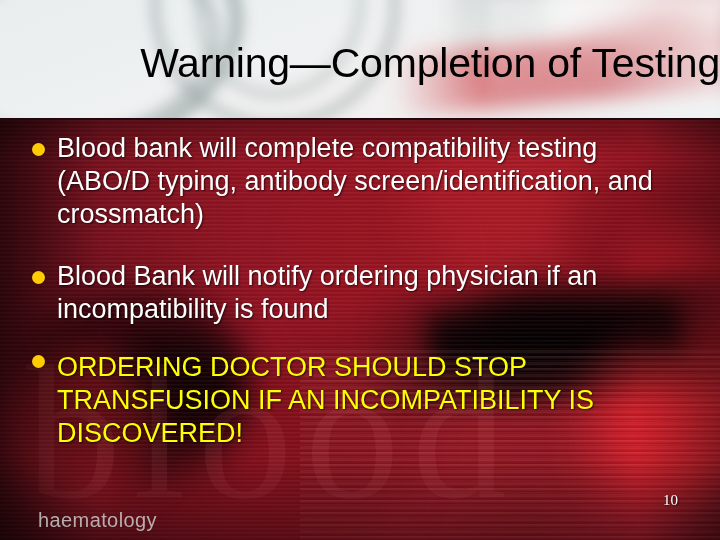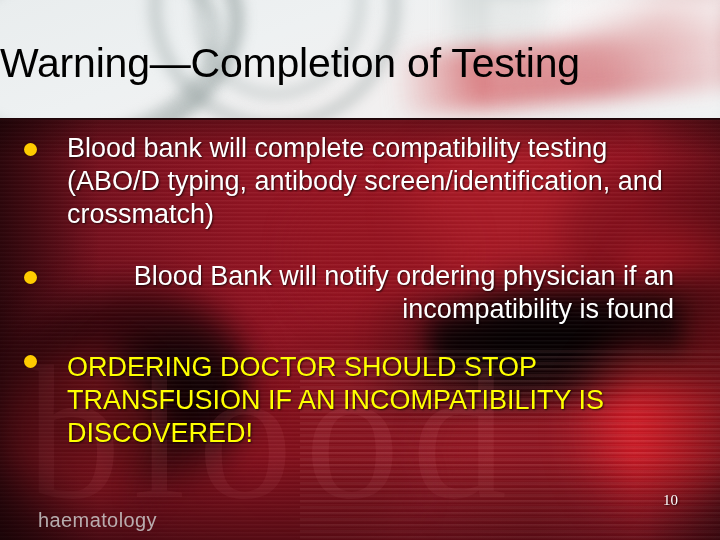--- a/index.html
+++ b/index.html
@@ -94,21 +94,21 @@
     position: absolute;
     right: 0; top: 0;
     width: 230px; height: 120px;
     background: linear-gradient(200deg, rgba(255,255,255,.55), rgba(255,255,255,0));
     filter: blur(6px);
   }
   .title {
     position: absolute;
     left: 0; top: 37px;
     width: 720px;
-    text-align: left;
+    text-align: right;
     font-size: 41px;
     line-height: 52px;
     color: #000;
     letter-spacing: -.2px;
     white-space: nowrap;
   }
   
   .hdr-rule {
     position: absolute;
     left: 0; top: 118px;
@@ -215,46 +215,45 @@
   }
 
   
   .content {
     position: absolute;
     left: 0; top: 0;
     width: 720px; height: 420px;
   }
   .bullet {
     position: absolute;
-    left: 24px;
+    left: 32px;
     width: 650px;
     display: flex;
     align-items: flex-start;
-    gap: 18px;
   }
   .dot {
     flex: 0 0 auto;
     width: 13px; height: 13px;
     border-radius: 50%;
     background: #ffcc00;
     margin-top: 11px;
     margin-right: 12px;
     box-shadow: 0 0 2px rgba(0,0,0,.5);
   }
   .btext {
     flex: 1 1 auto;
     font-size: 27px;
     line-height: 33px;
     color: #ffffff;
     text-shadow: 1px 1px 2px rgba(0,0,0,.65);
   }
   .btext.caps { color: #ffff00; margin-top: 7px; }
 
   #b1 { top: 12px; }
-  #b2 { top: 140px; text-align: right; }
+  #b2 { top: 140px; }
   #b3 { top: 224px; }
 
   
   .brand {
     position: absolute;
     left: 10px; top: 508px;
     font-size: 20px;
     line-height: 24px;
     color: #cfcfcf;
     opacity: .82;

